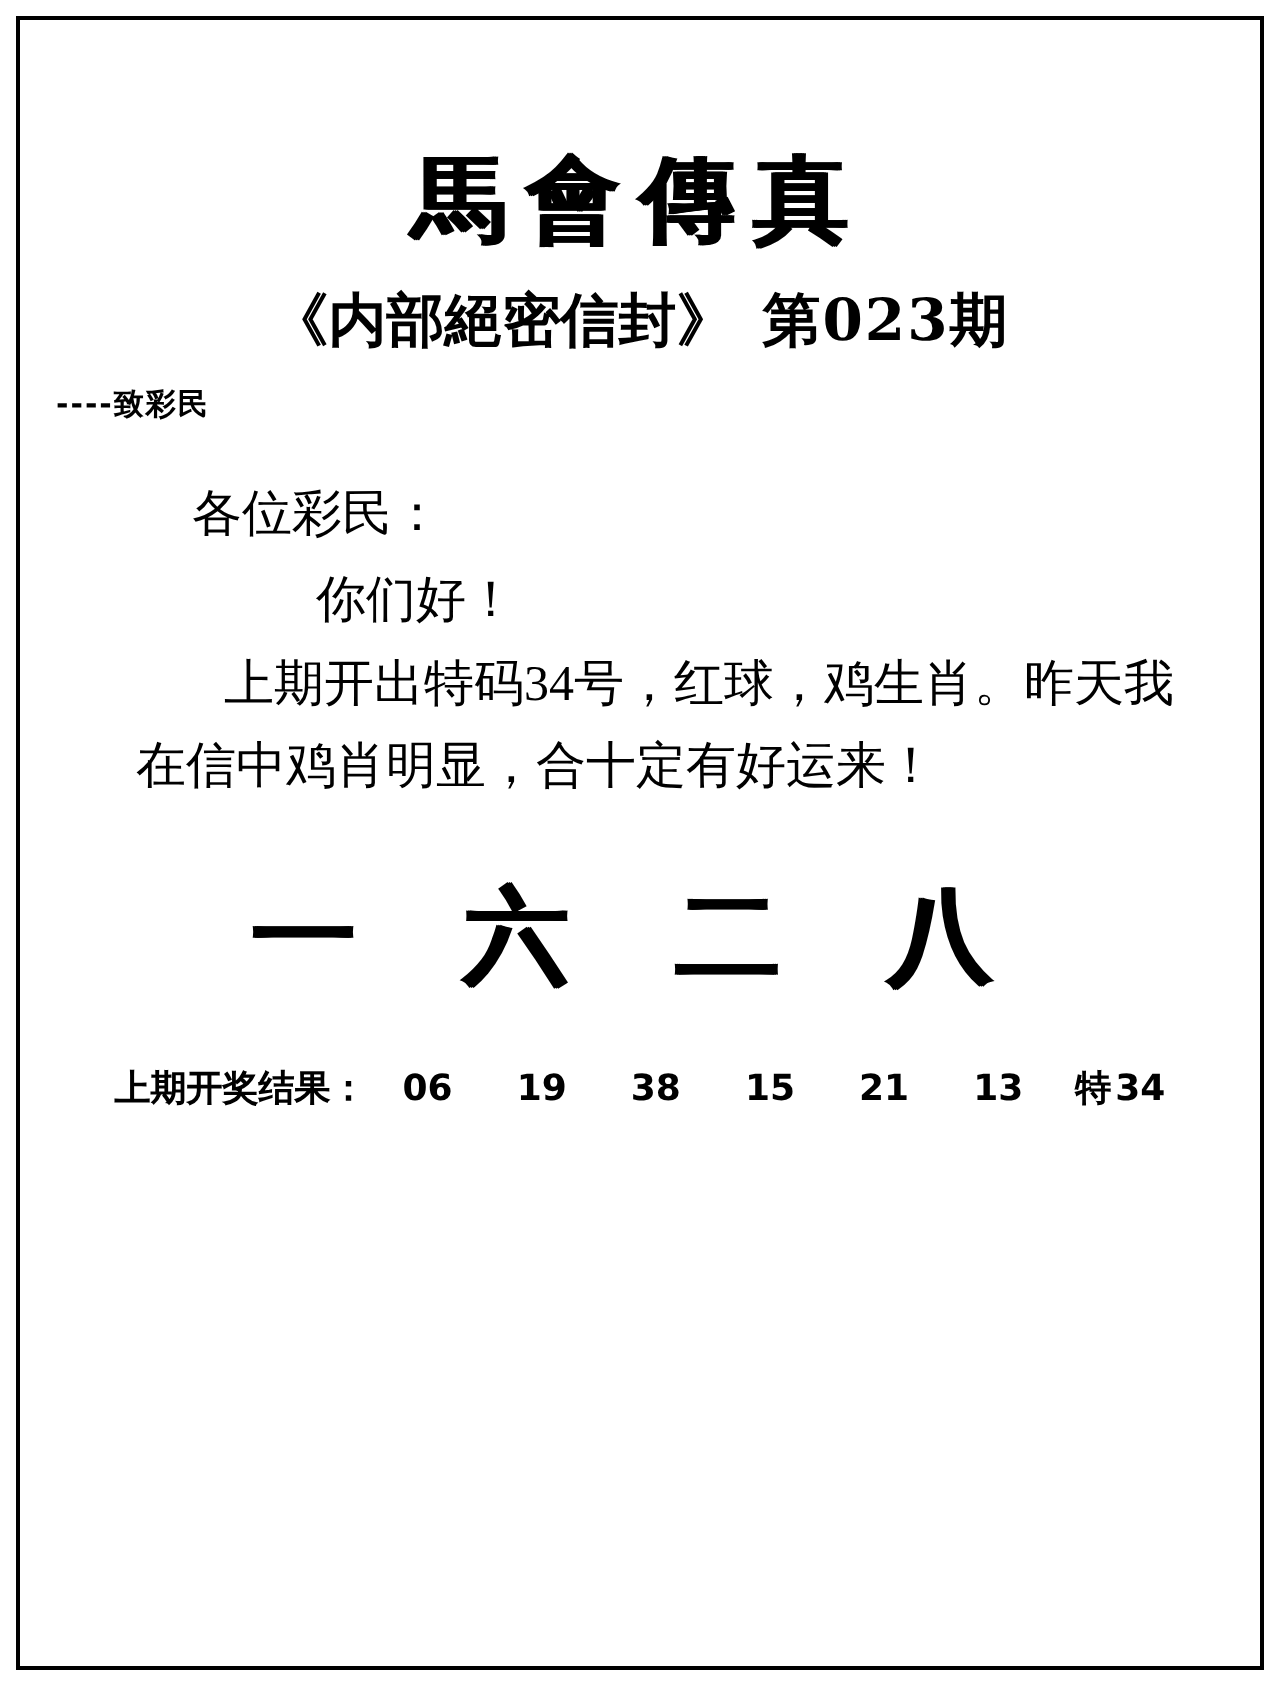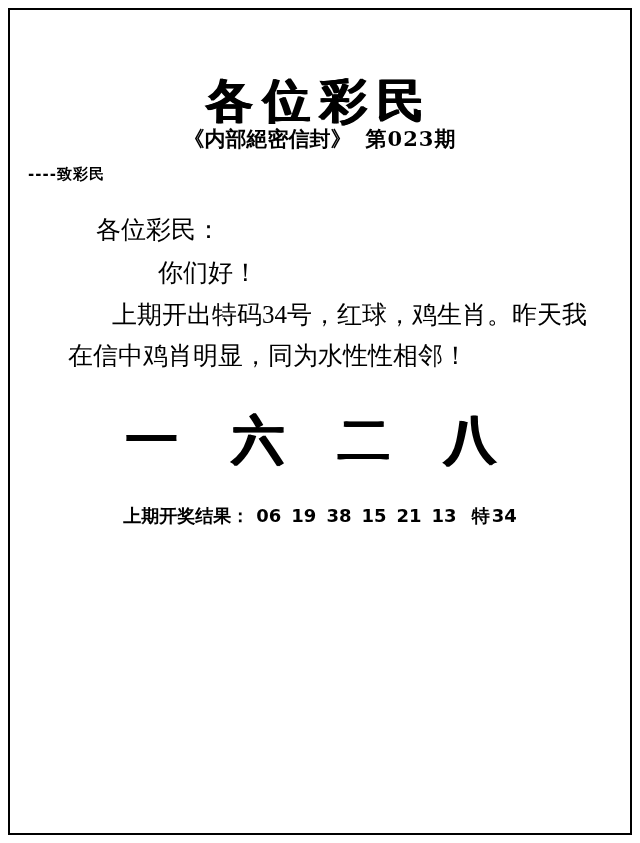--- a/index.html
+++ b/index.html
@@ -43,21 +43,22 @@
     letter-spacing: 10px;
     margin-top: 48px;
     line-height: 1.05;
     text-shadow: 1px 0 0 #000, -1px 0 0 #000;
   }
 
   .subtitle {
     text-align: center;
     font-family: "DejaVu Serif", "Liberation Serif", serif;
     font-weight: bold;
-    font-size: 21px;
+    font-size: 29px;
+    margin-top: 16px;
     white-space: nowrap;
   }
   .subtitle .issue {
     margin-left: 14px;
     letter-spacing: 1px;
   }
 
   .dedication {
     text-align: left;
     font-family: "DejaVu Sans", "Liberation Sans", sans-serif;
@@ -99,43 +100,43 @@
   .footer {
     text-align: center;
     font-family: "DejaVu Sans", "Liberation Sans", sans-serif;
     font-weight: bold;
     font-size: 18px;
     margin-top: 28px;
     white-space: nowrap;
   }
   .footer .label { letter-spacing: 0px; }
   .footer .balls { margin-left: 2px; }
-  .footer .ball { margin: 0 5px; }
+  .footer .ball { margin: 0 16px; }
   .footer .special { margin-left: 10px; }
   .footer .special-num { margin-left: 2px; }
 </style>
 </head>
 <body>
 
 <div id="page">
   <div class="frame">
     <div class="inner">
 
-      <div class="title">各位彩民</div>
+      <div class="title">馬會傳真</div>
 
       <div class="subtitle">
         <span>《内部絕密信封》</span><span class="issue">第023期</span>
       </div>
 
       <div class="dedication">----致彩民</div>
 
       <div class="body-text">
         <p class="p-salutation">各位彩民：</p>
         <p class="p-greeting">你们好！</p>
-        <p class="p-indent">上期开出特码34号，红球，鸡生肖。昨天我在信中鸡肖明显，同为水性性相邻！</p>
+        <p class="p-indent">上期开出特码34号，红球，鸡生肖。昨天我在信中鸡肖明显，合十定有好运来！</p>
       </div>
 
       <div class="numbers">一 六 二 八</div>
 
       <div class="footer">
         <span class="label">上期开奖结果：</span><span class="balls"><span class="ball">06</span><span class="ball">19</span><span class="ball">38</span><span class="ball">15</span><span class="ball">21</span><span class="ball">13</span></span><span class="special">特</span><span class="special-num">34</span>
       </div>
 
     </div>
   </div>

